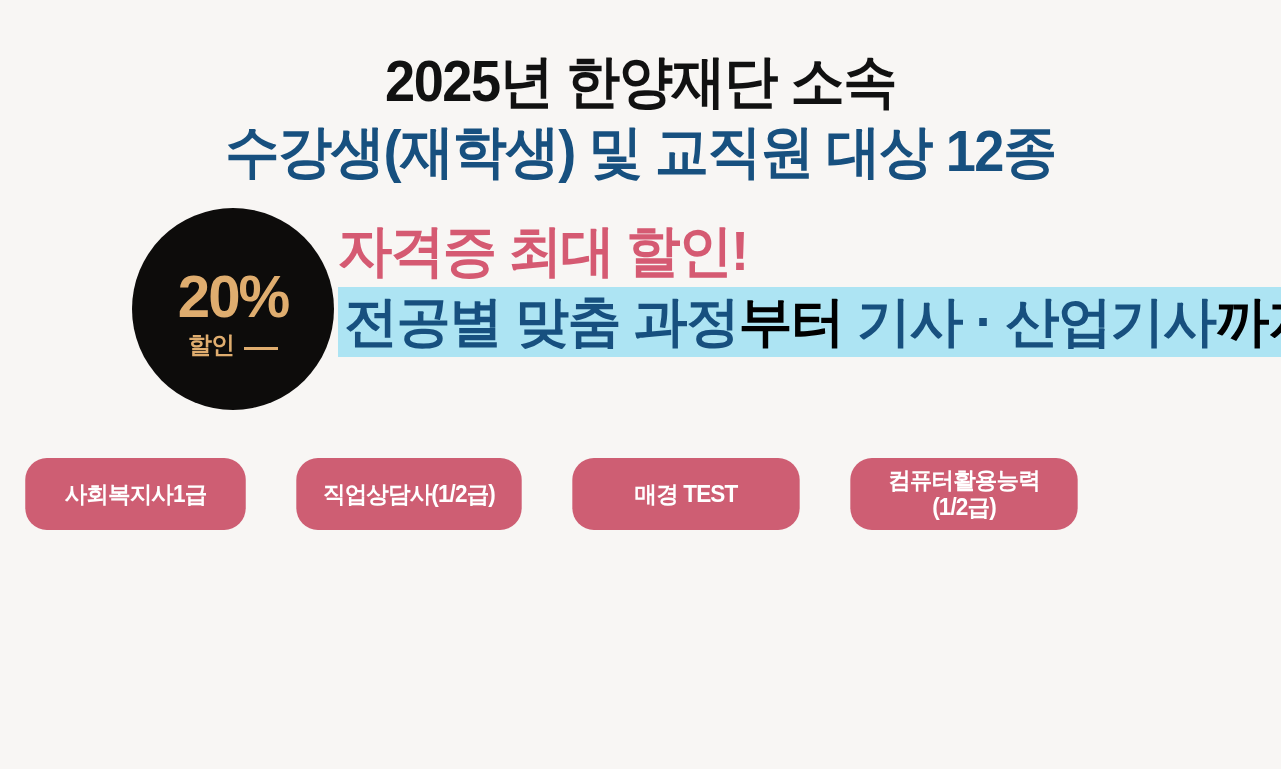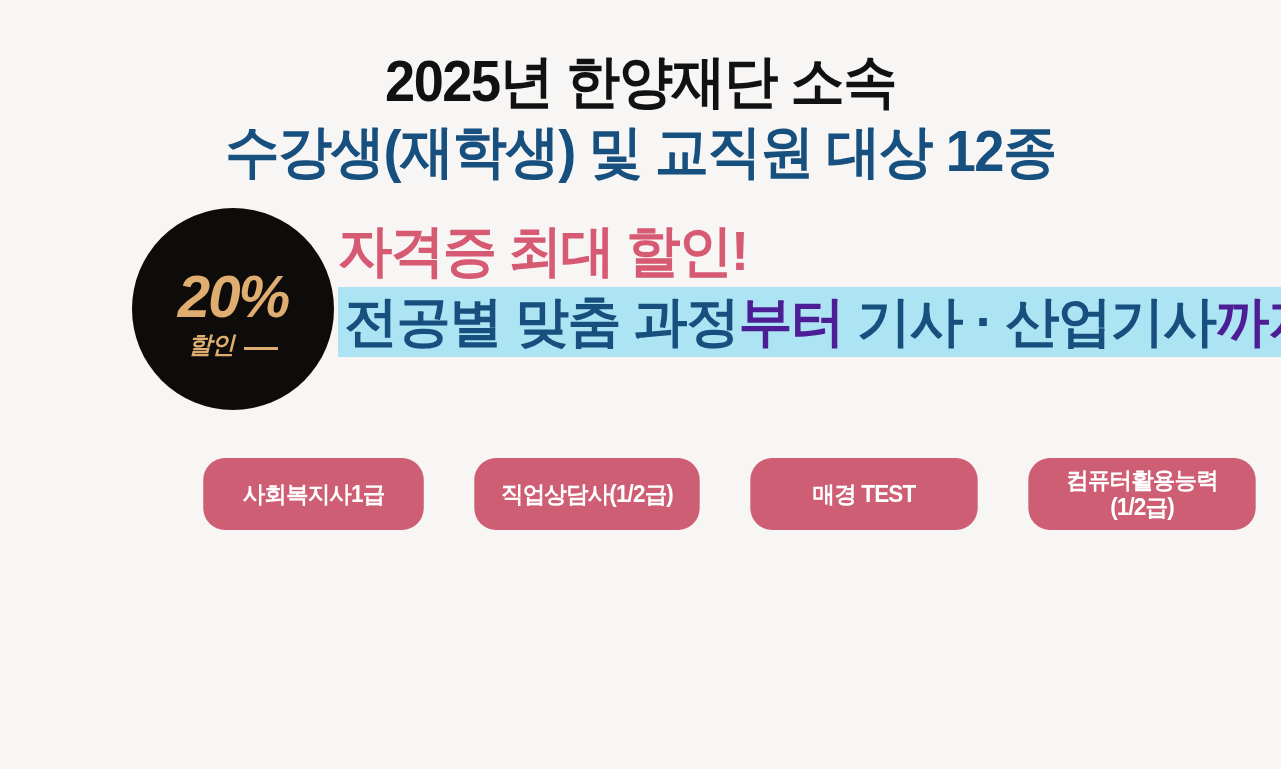--- a/index.html
+++ b/index.html
@@ -56,21 +56,20 @@
     left: 132px;
     top: 208px;
     width: 202px;
     height: 202px;
     border-radius: 50%;
     background: #0d0c0b;
     display: flex;
     flex-direction: column;
     align-items: center;
     justify-content: center;
-    font-style: italic;
   }
   .badge-percent {
     font-size: 60px;
     font-weight: 900;
     color: #dfad6f;
     letter-spacing: -2px;
     line-height: 1;
     margin-top: 6px;
     transform: scaleX(0.97);
   }
@@ -118,32 +117,32 @@
     white-space: nowrap;
   }
   .promo-sub {
     font-size: 54px;
     font-weight: 700;
     letter-spacing: -1.5px;
     line-height: 1.12;
     white-space: nowrap;
   }
   .tx-navy { color: #17507f; }
-  .tx-dark { color: #4c1d95; }
+  .tx-dark { color: #000000; }
 
   
   .pill-grid {
     position: absolute;
     left: 0;
     top: 458px;
     width: 1281px;
   }
   .pill-row {
     display: flex;
-    justify-content: flex-end;
+    justify-content: flex-start;
     align-items: center;
     margin-bottom: 21px;
   }
   .pill {
     height: 72px;
     border-radius: 22px;
     display: flex;
     align-items: center;
     justify-content: center;
     text-align: center;

